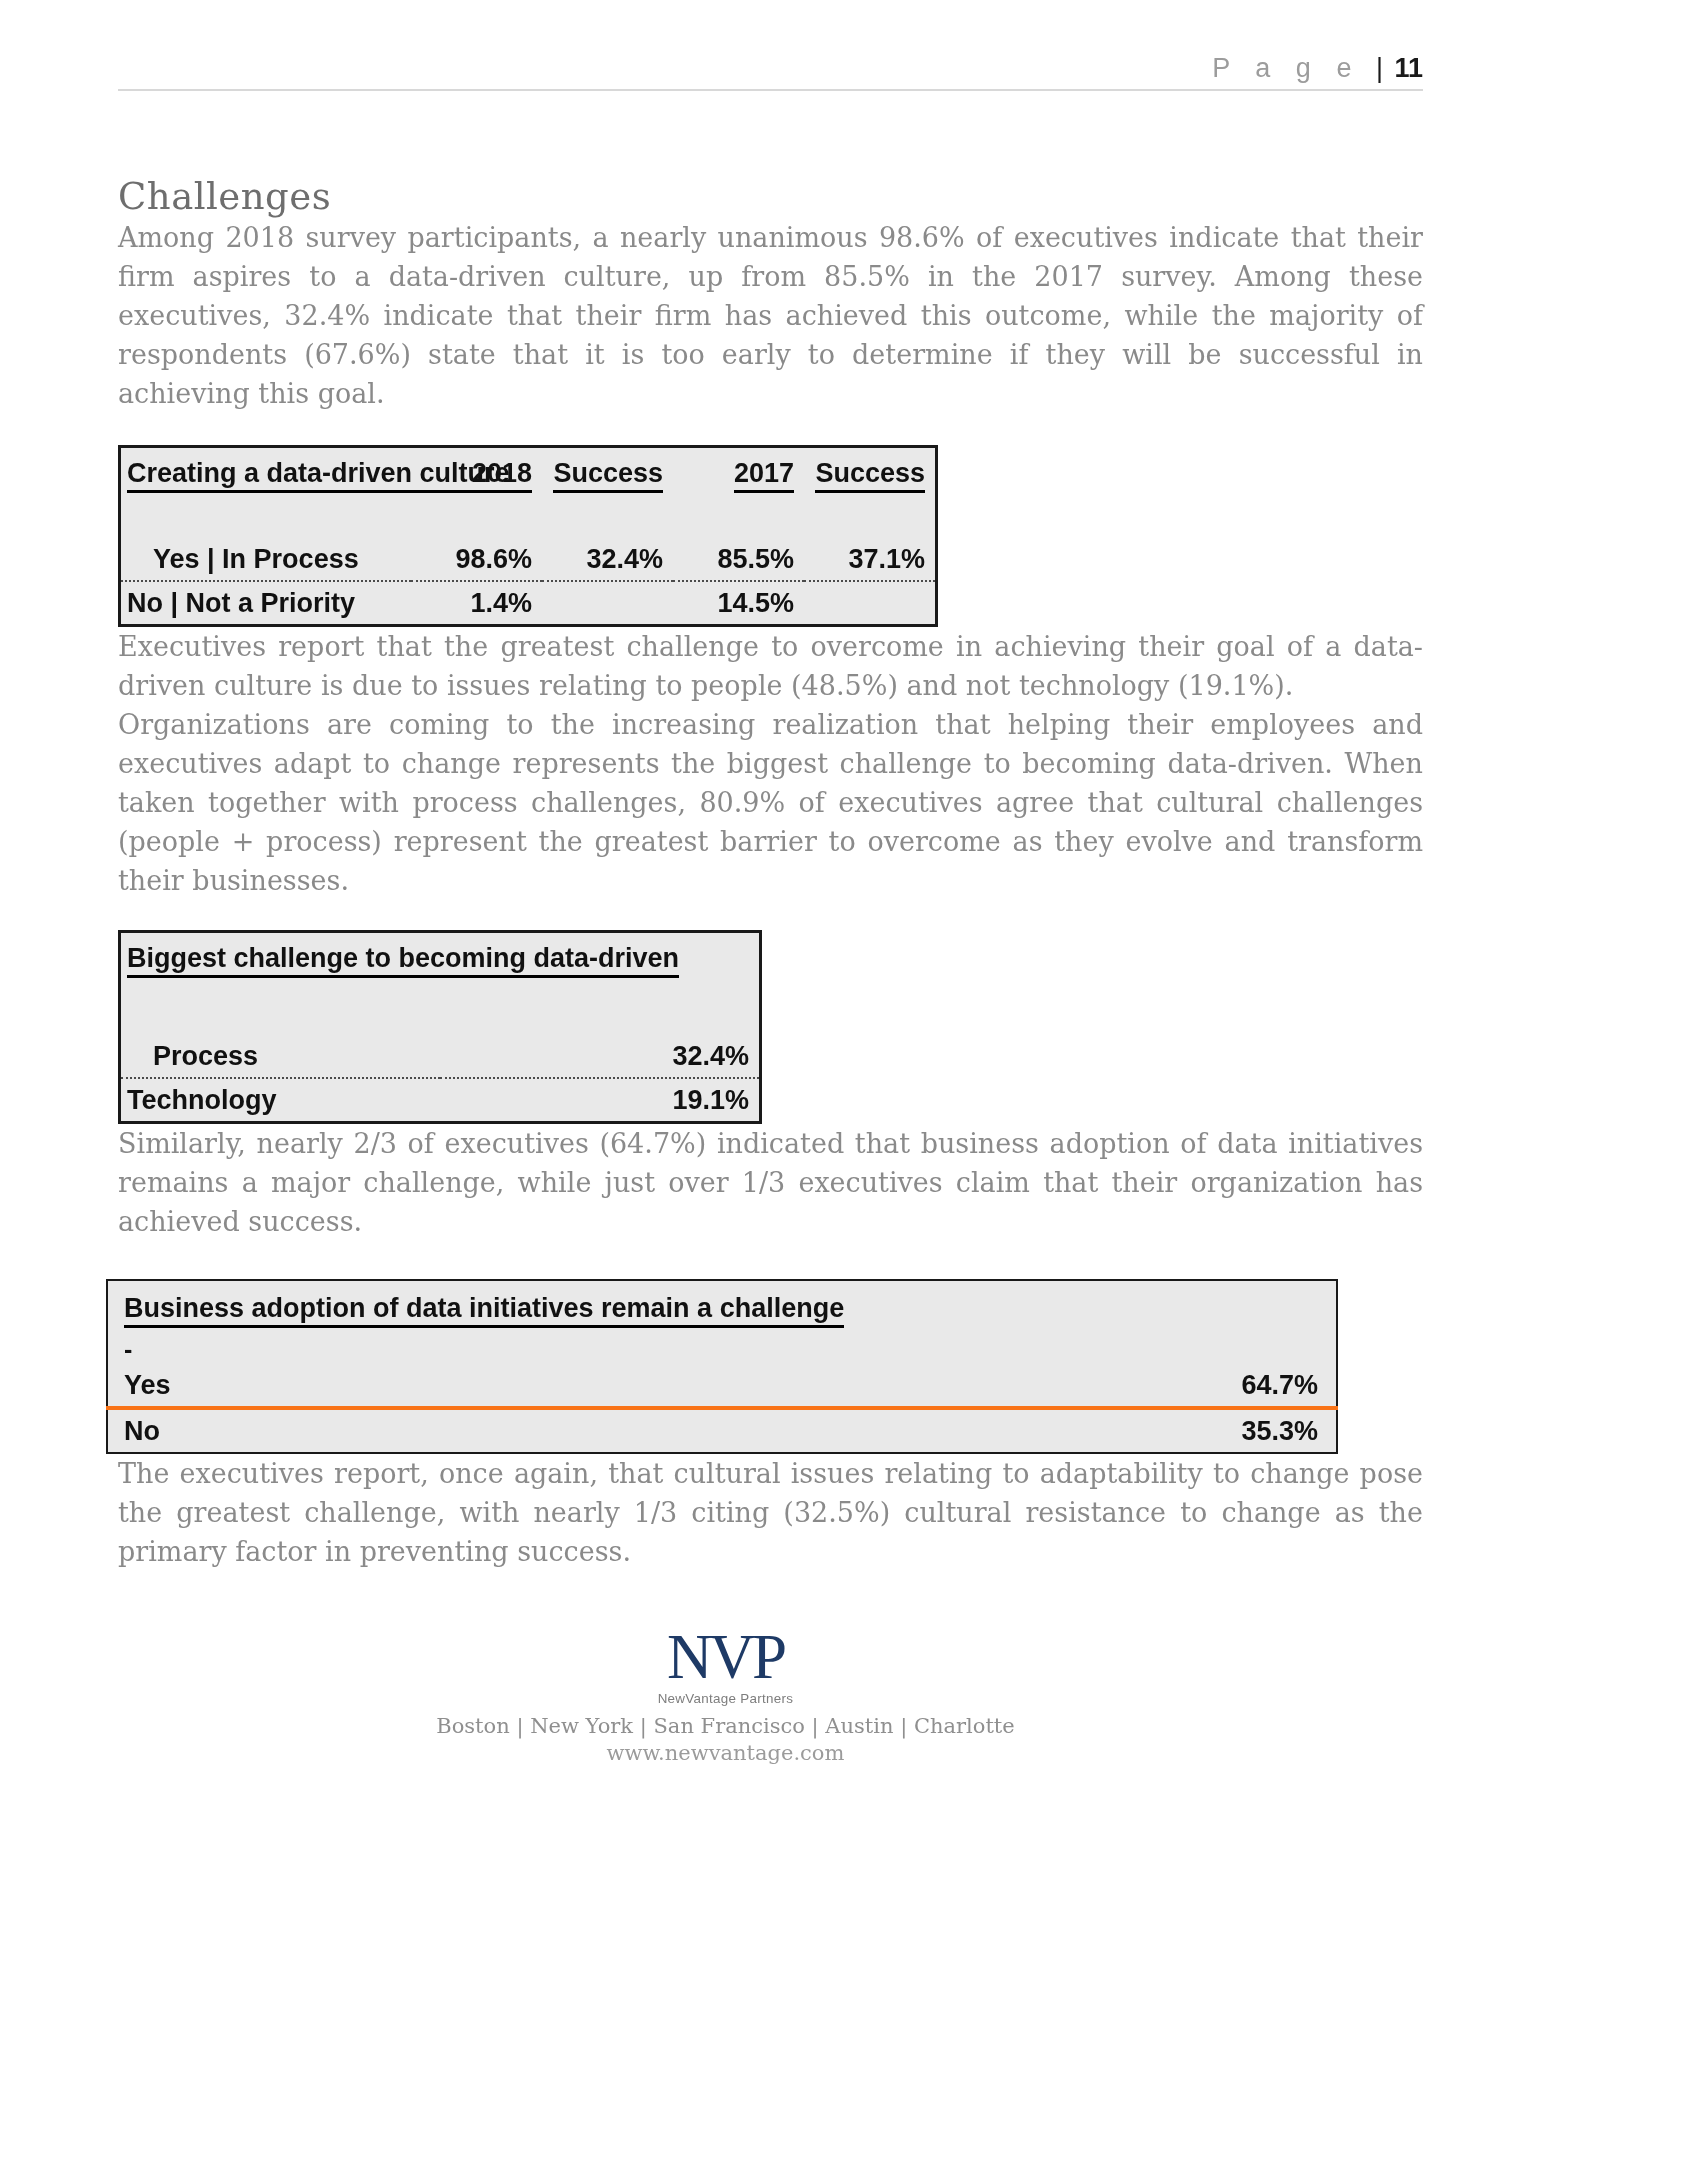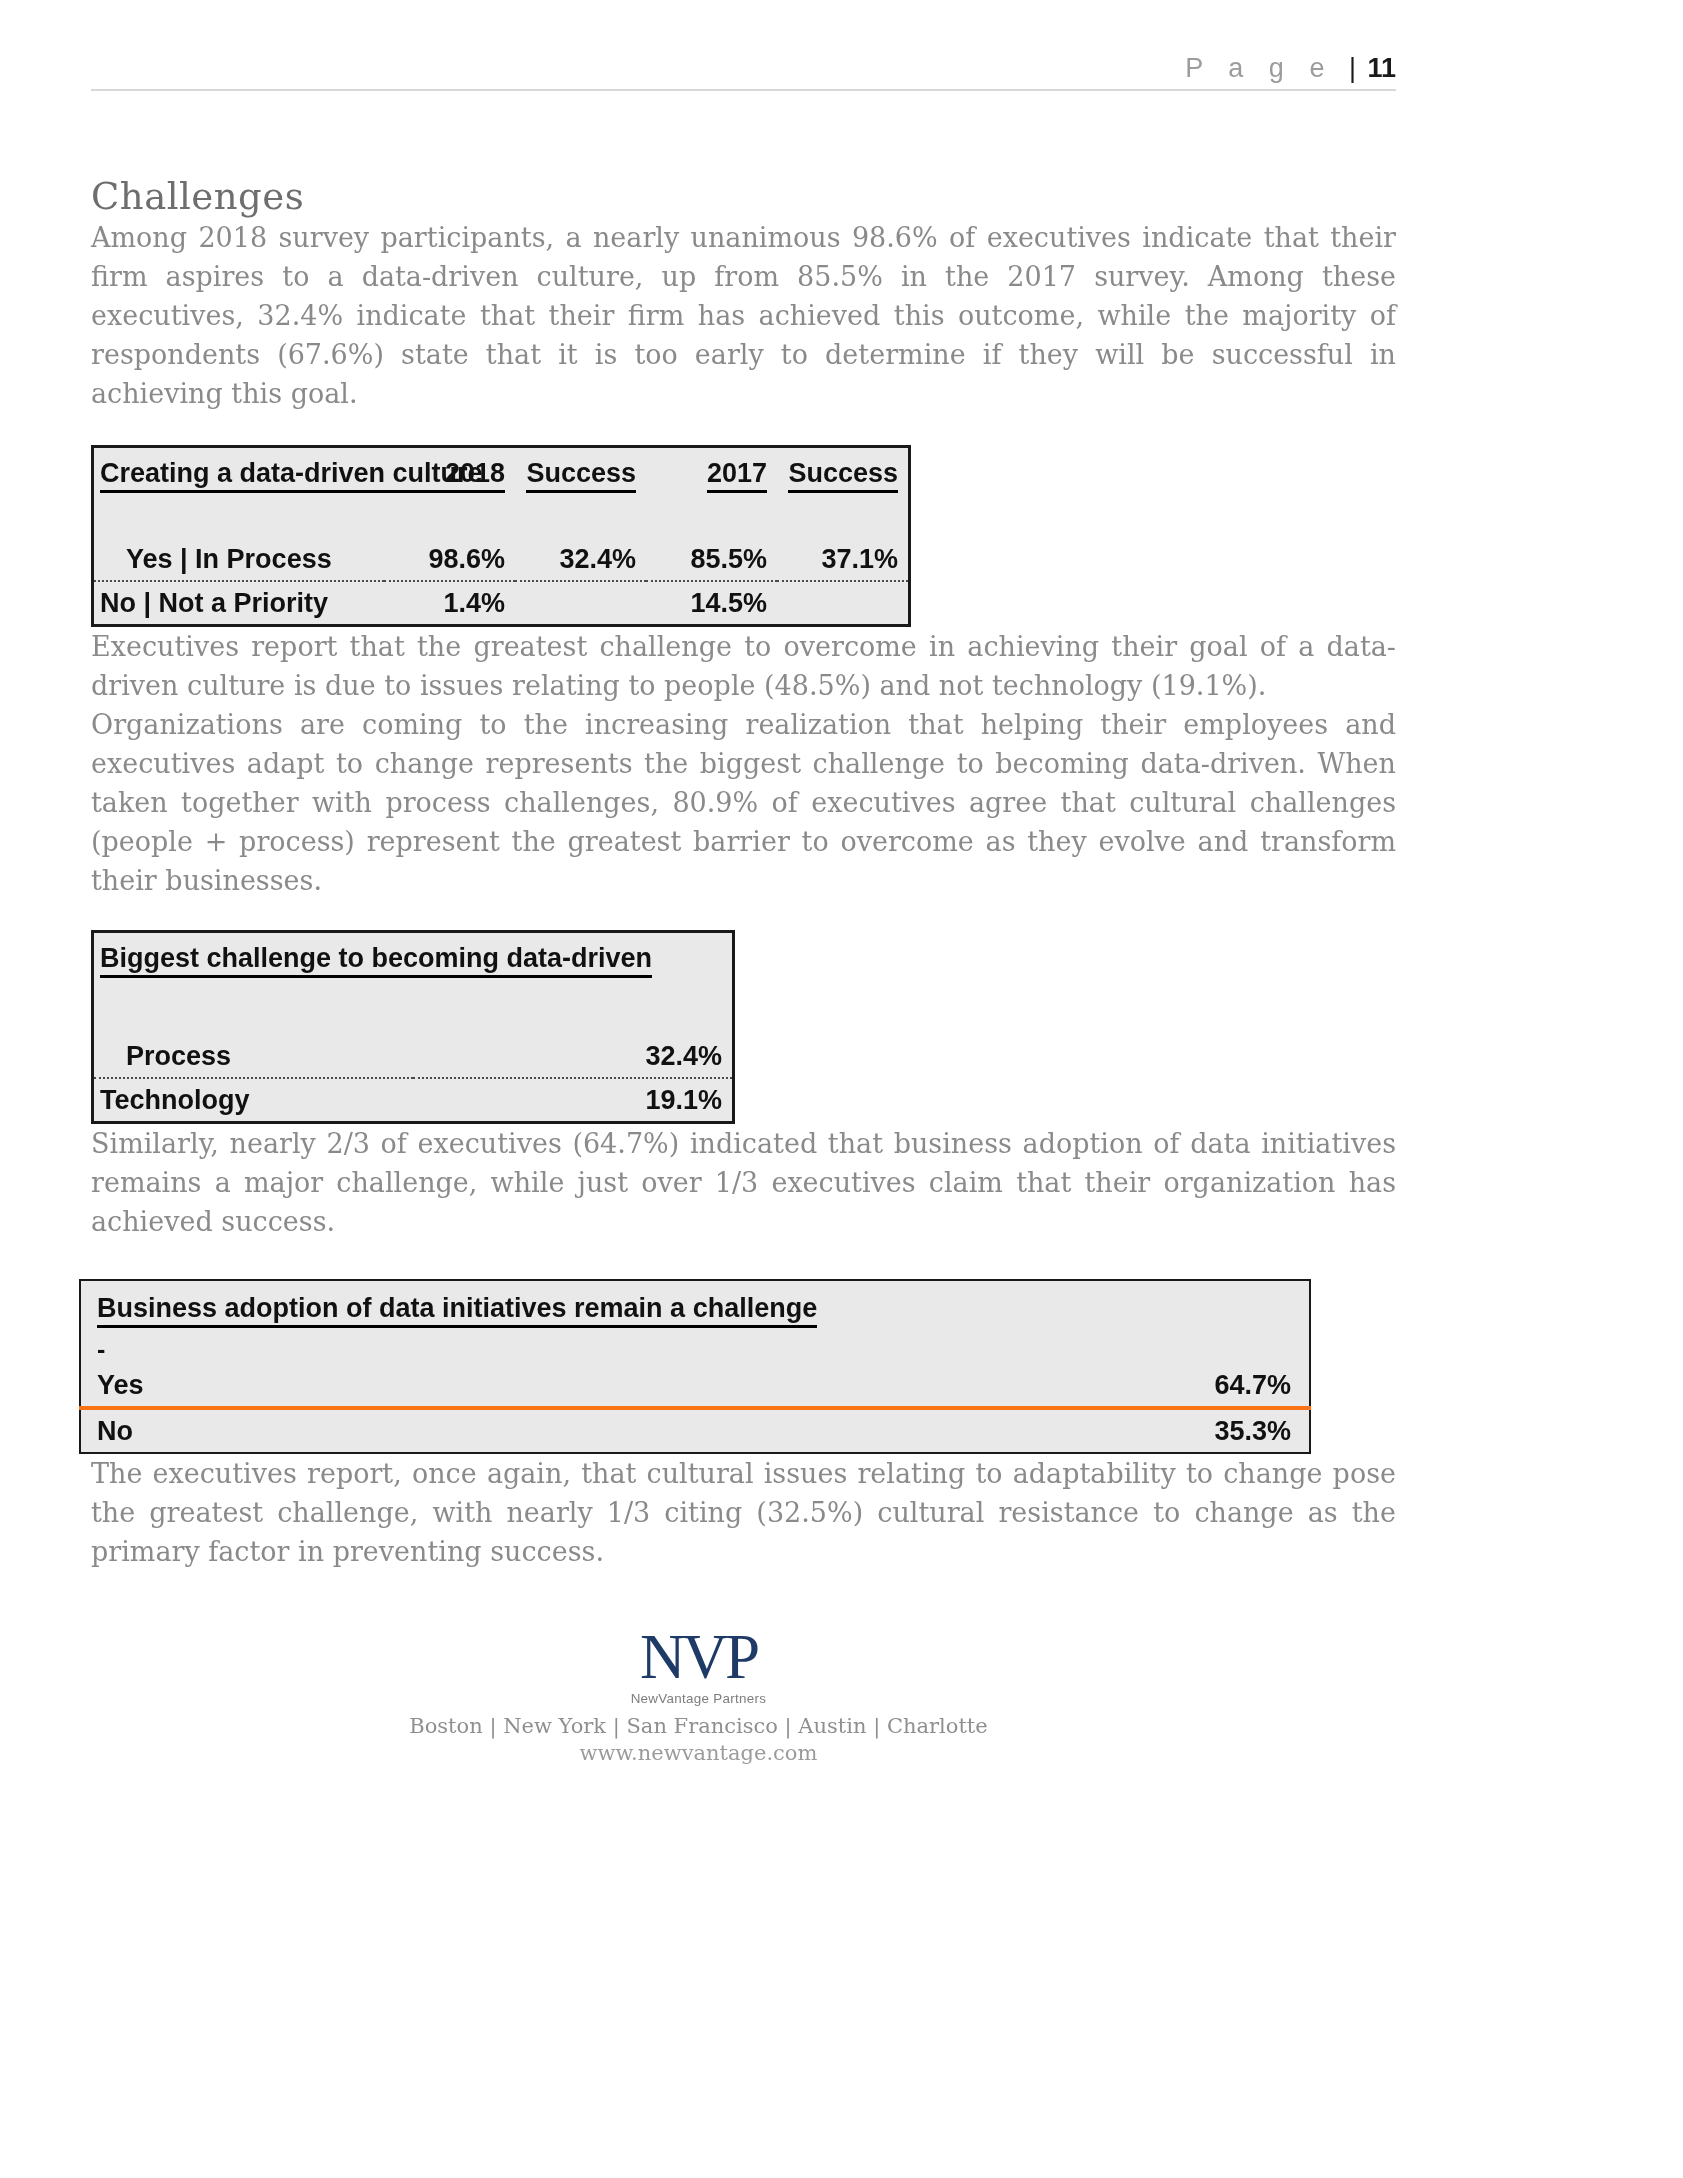--- a/index.html
+++ b/index.html
@@ -7,21 +7,21 @@
     padding: 0;
     background: #ffffff;
   }
   body {
     width: 1683px;
     height: 2178px;
     overflow: hidden;
     font-family: "DejaVu Serif", serif;
   }
   .content {
-    margin-left: 91px;
+    margin-left: 118px;
     width: 1305px;
   }
 
   
   .page-header {
     padding-top: 53px;
     text-align: right;
     font-family: "Liberation Sans", sans-serif;
     font-size: 27px;
     line-height: 30px;

